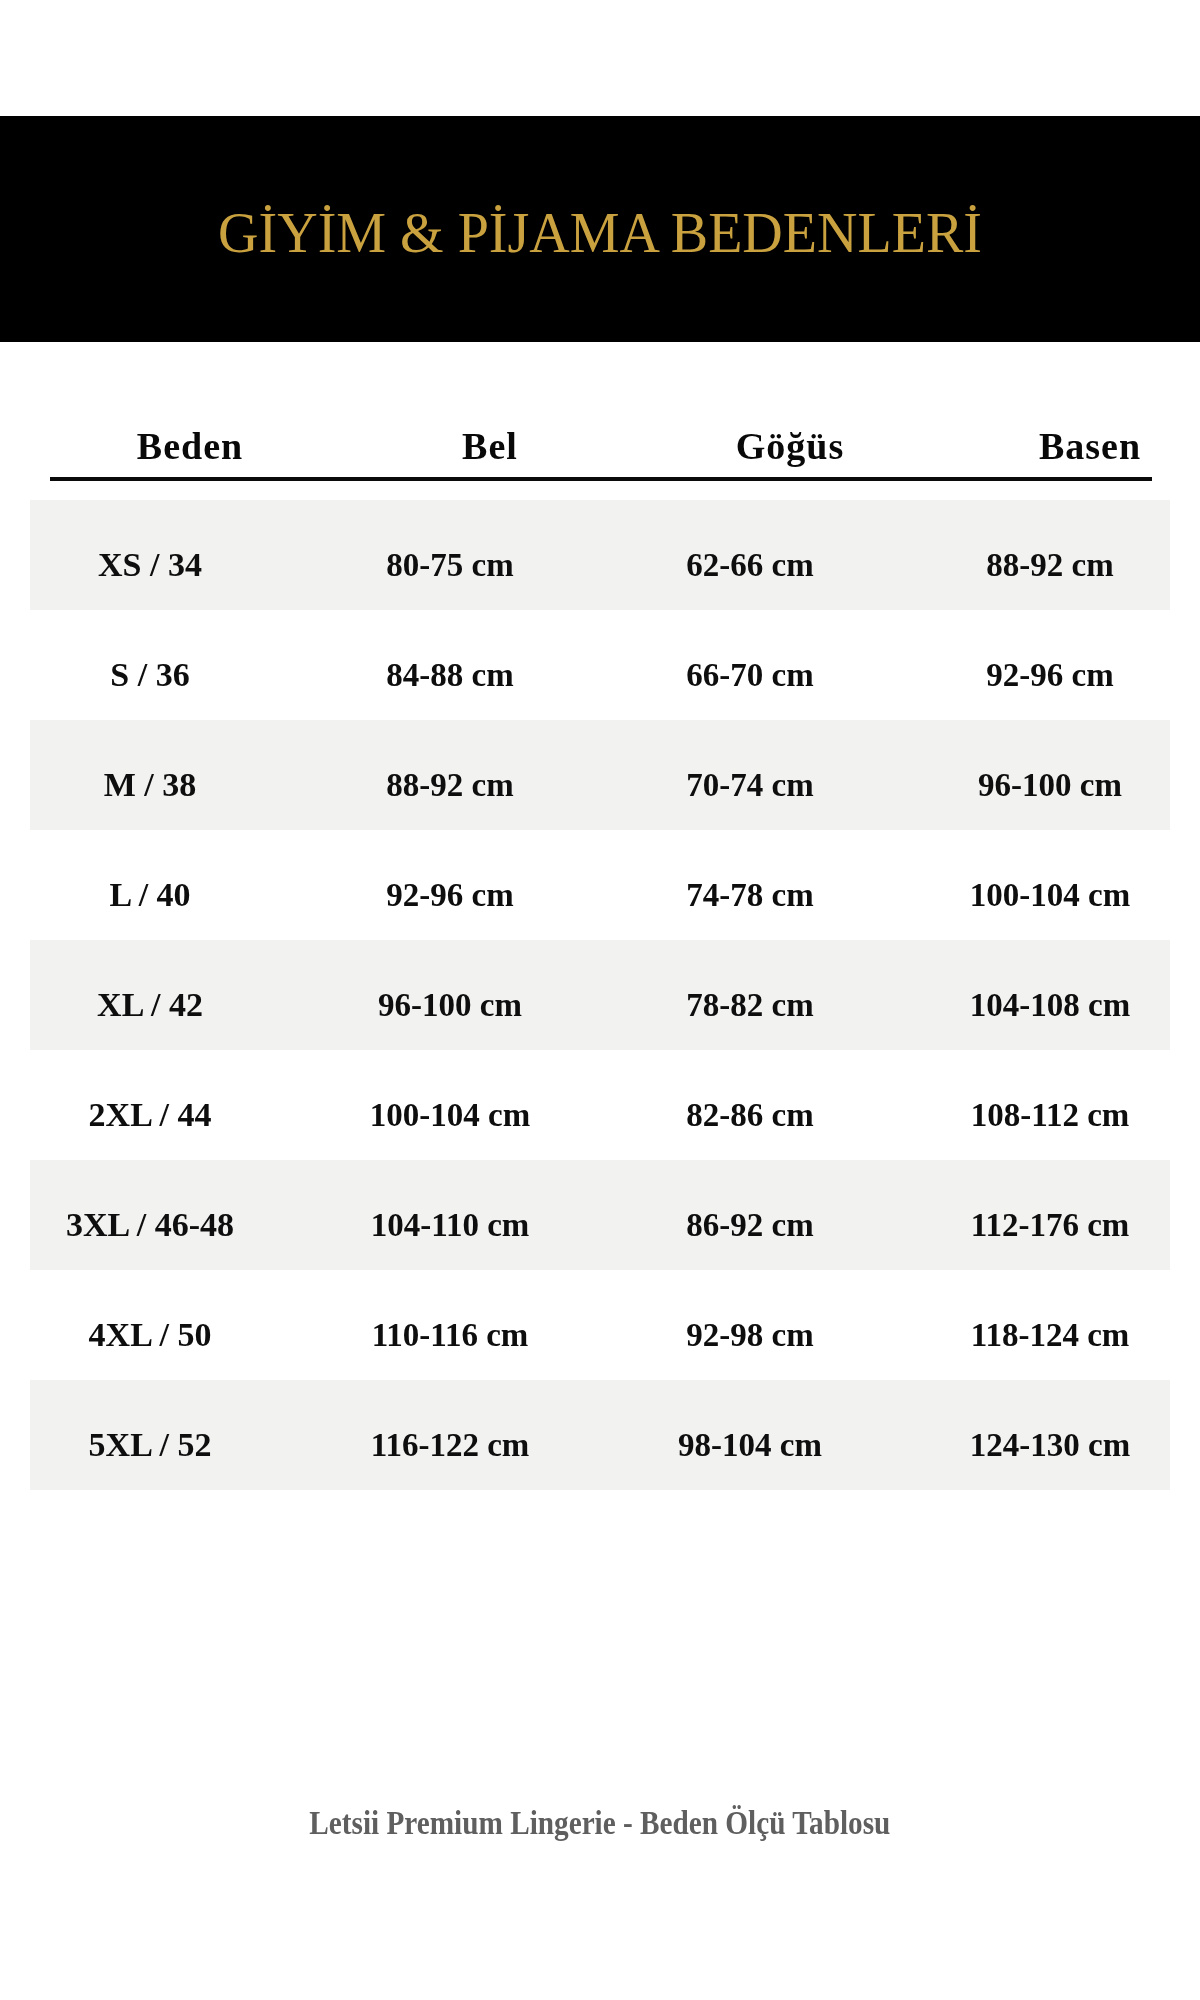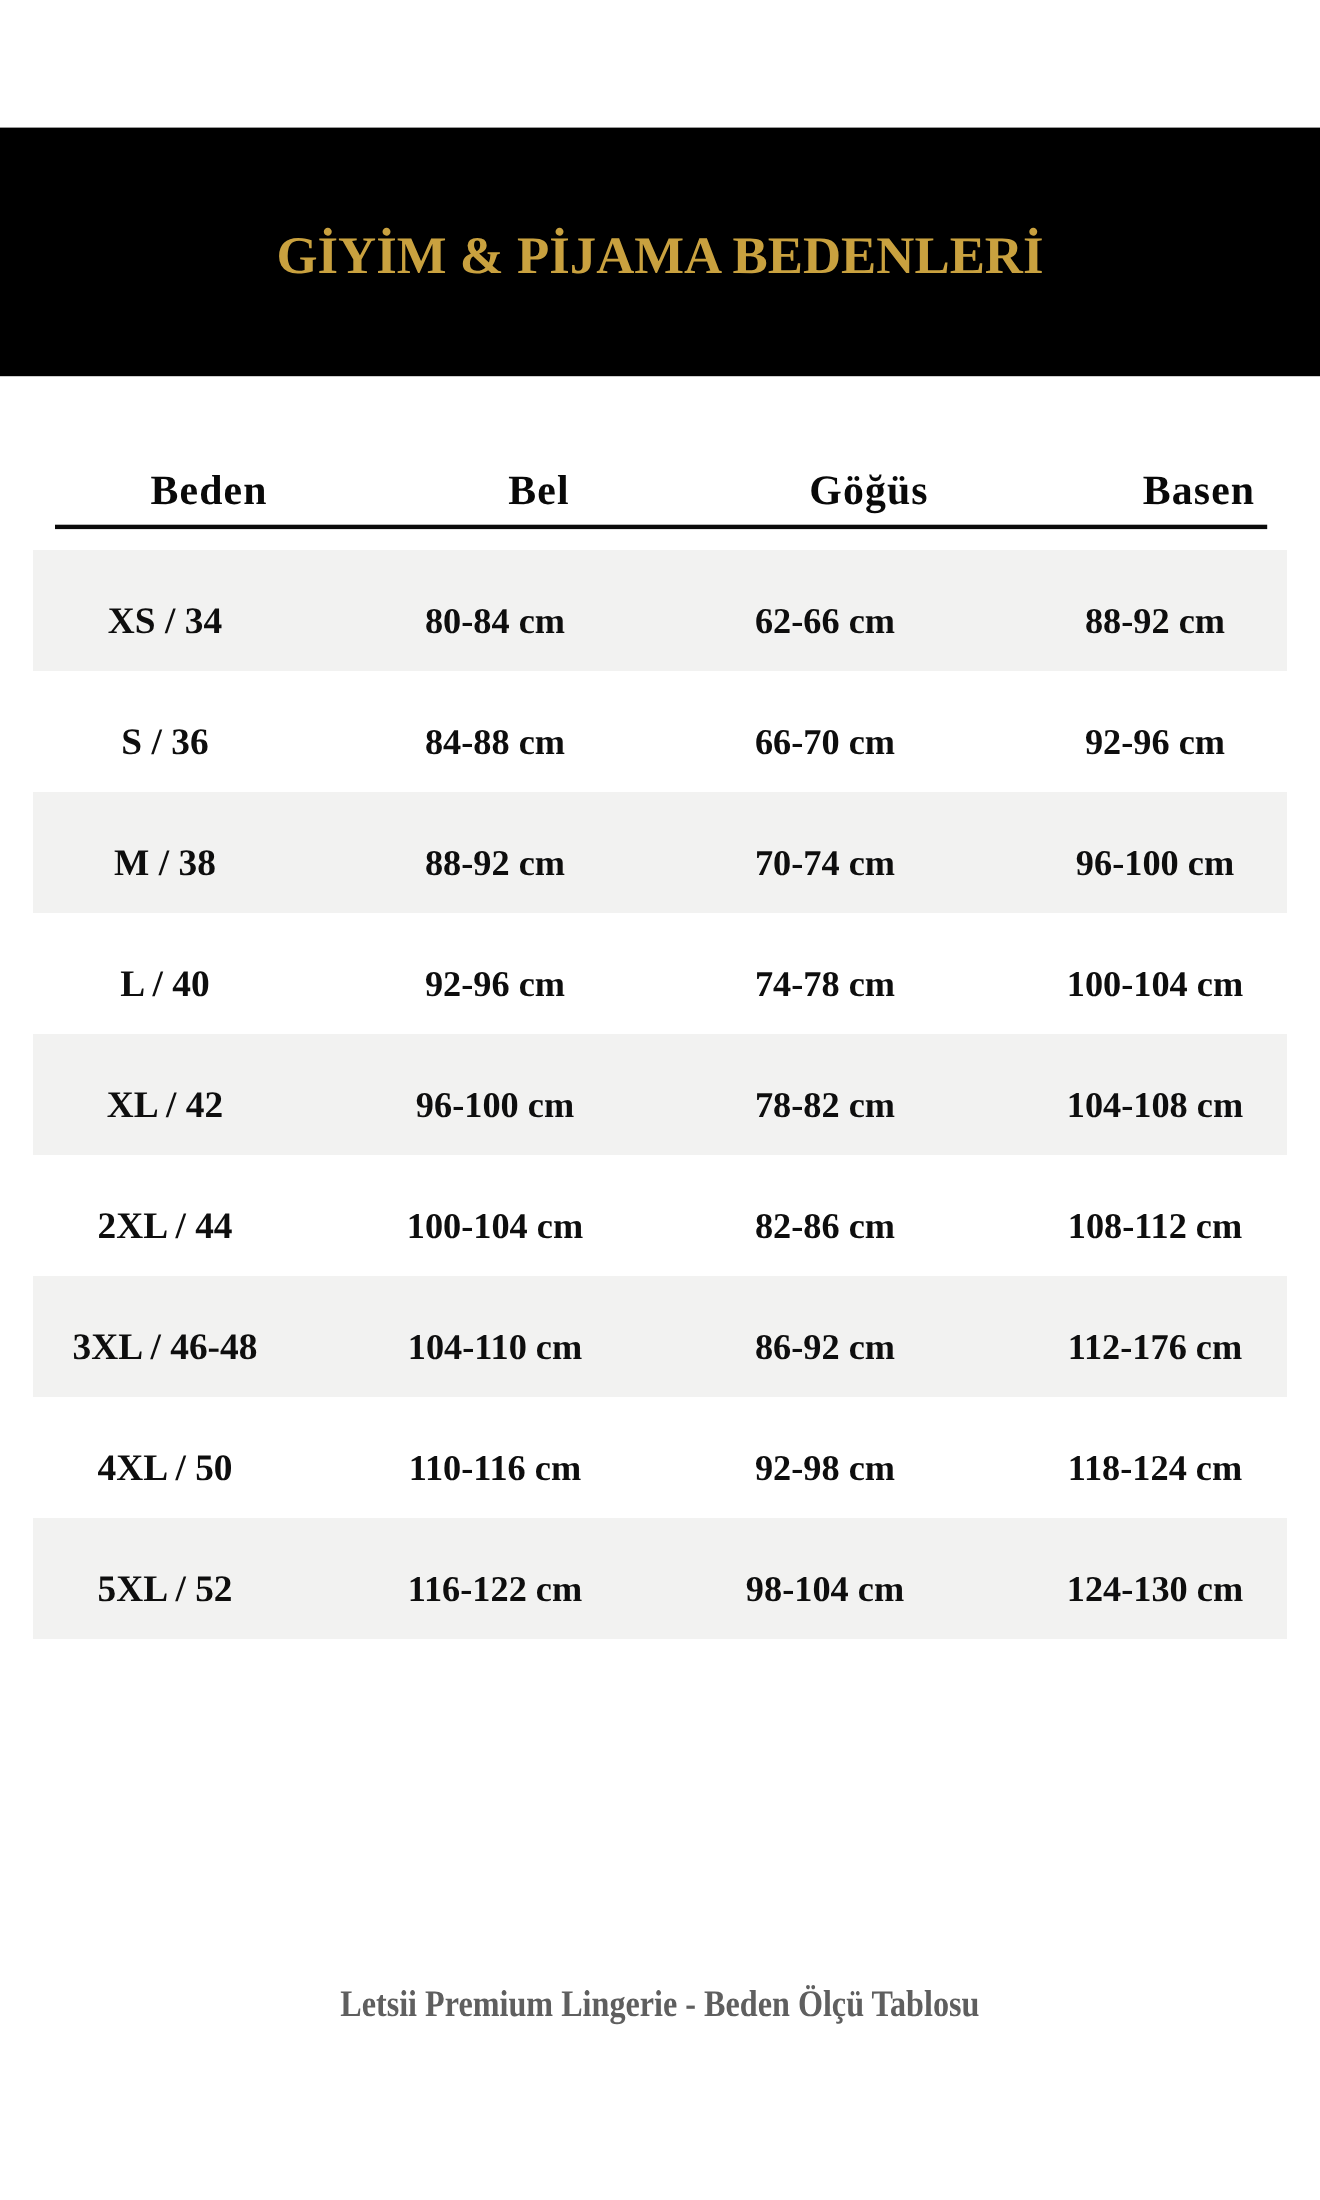--- a/index.html
+++ b/index.html
@@ -29,22 +29,22 @@
     width: 1200px;
     height: 226px;
     background: var(--band-black);
     display: flex;
     align-items: center;
     justify-content: center;
   }
   .title {
     margin: 0;
     padding-top: 8px;
-    font-size: 48px;
-    font-weight: 700;
+    font-size: 56px;
+    font-weight: 400;
     letter-spacing: 0px;
     color: var(--title-gold);
     white-space: nowrap;
     line-height: 1;
   }
 
   
   .thead {
     position: absolute;
     top: 424px;
@@ -137,21 +137,21 @@
       <div class="th">Bel</div>
       <div class="th">Göğüs</div>
       <div class="th">Basen</div>
     </div>
     <div class="header-rule"></div>
 
     <div class="tbody">
 
       <div class="tr alt">
         <div class="td size">XS / 34</div>
-        <div class="td">80-84 cm</div>
+        <div class="td">80-75 cm</div>
         <div class="td">62-66 cm</div>
         <div class="td">88-92 cm</div>
       </div>
 
       <div class="tr">
         <div class="td size">S / 36</div>
         <div class="td">84-88 cm</div>
         <div class="td">66-70 cm</div>
         <div class="td">92-96 cm</div>
       </div>

